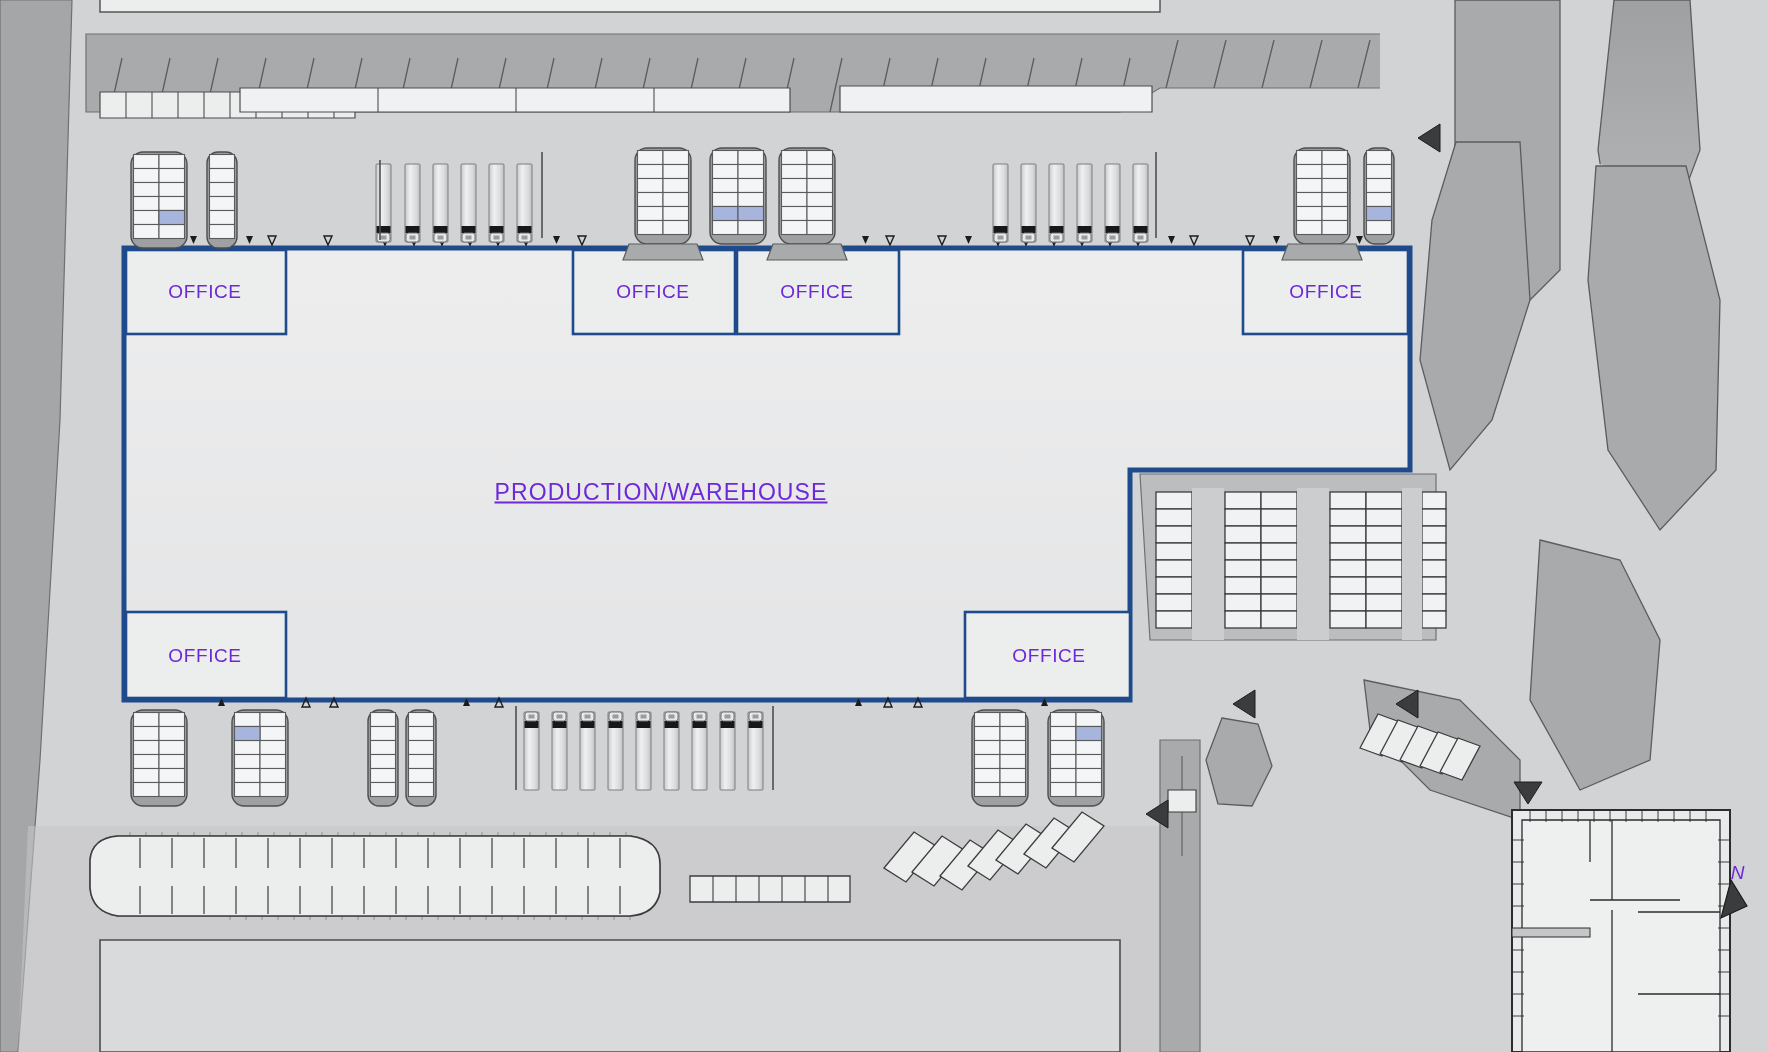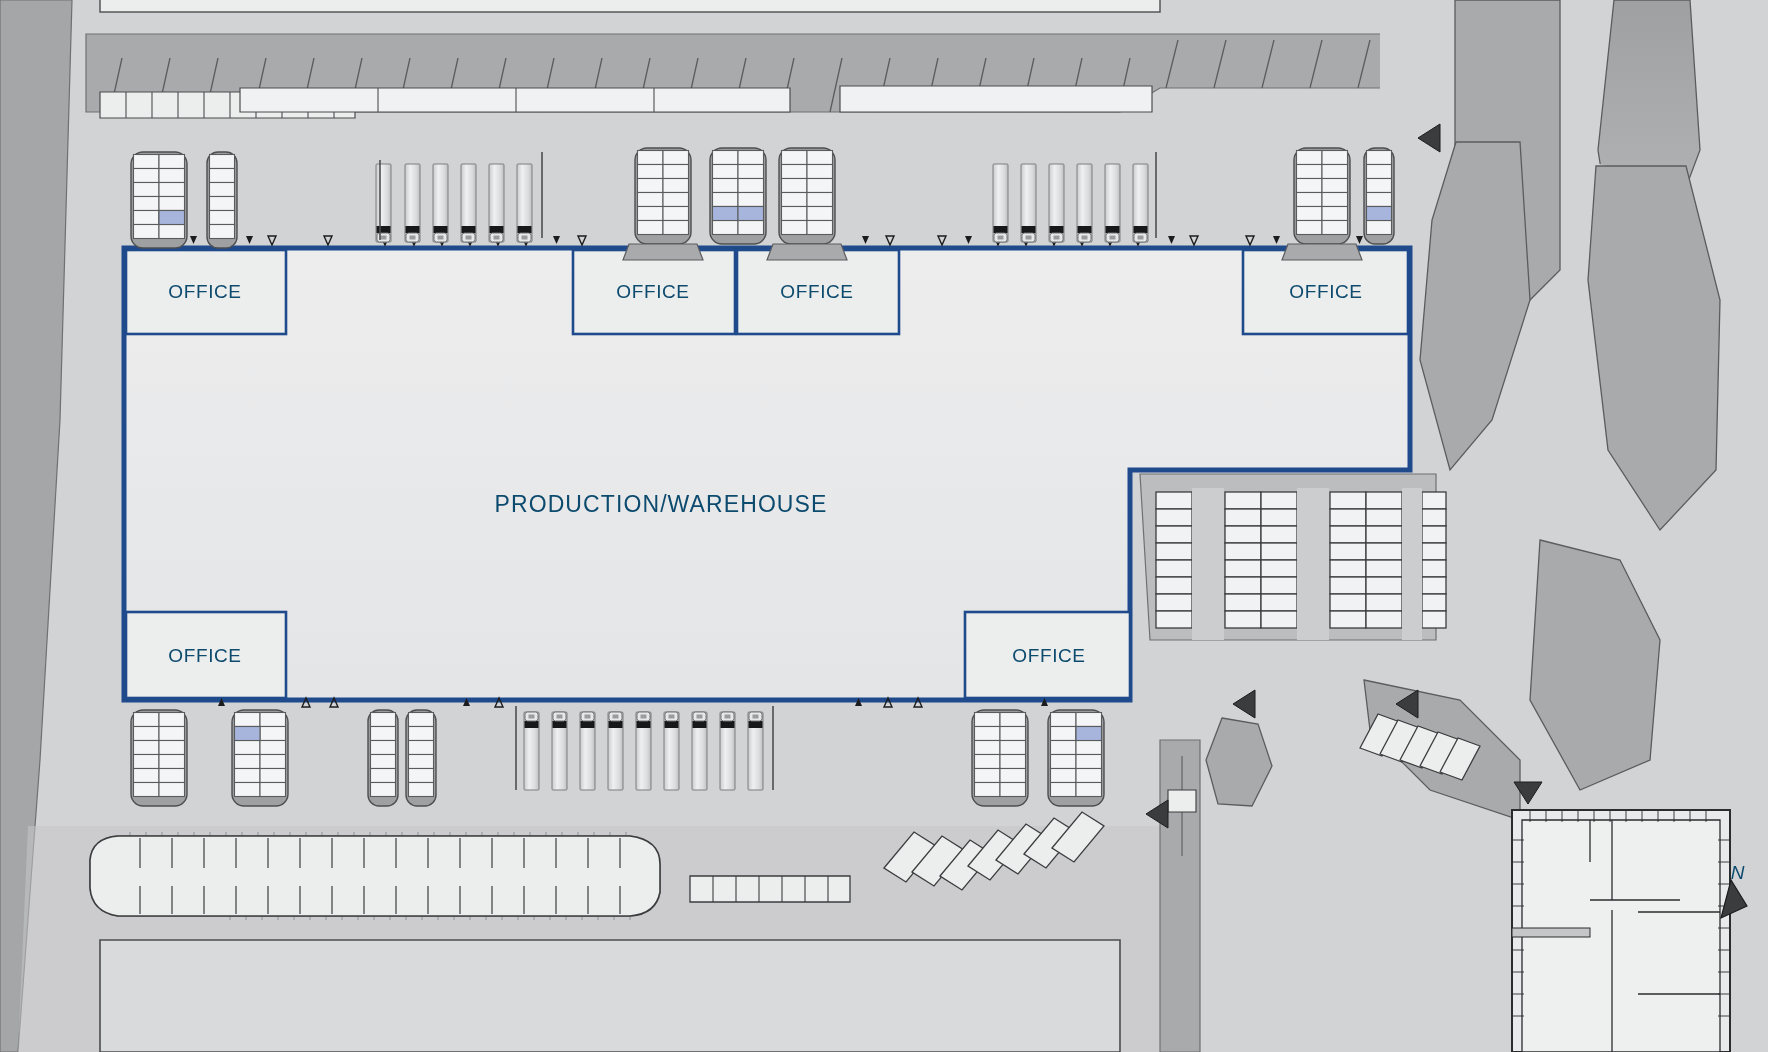--- a/index.html
+++ b/index.html
@@ -2,21 +2,21 @@
 <html><head>
 <meta charset="utf-8">
 <style>
   html,body{margin:0;padding:0;background:#fff;}
   body{font-family:"Liberation Sans",sans-serif;}
   #stage{position:relative;width:1768px;height:1052px;overflow:hidden;background:#d2d3d5;}
   #plan{position:absolute;left:0;top:0;width:1768px;height:1052px;}
   .lbl{
     position:absolute;
     font-family:"Liberation Sans",sans-serif;
-    color:#0c4a6e;
+    color:#6d28d9;
     white-space:nowrap;
     letter-spacing:0.6px;
     transform:translate(-50%,-50%);
     pointer-events:none;
   }
   .lbl-office{font-size:19px;}
   .lbl-main{font-size:23px;letter-spacing:1.1px;}
   .lbl-north{font-size:19px;font-style:italic;}
 </style>
 </head>
@@ -617,17 +617,17 @@
 
 </svg>
 
 <div class="lbl lbl-office" style="left:205px;  top:292px;">OFFICE</div>
 <div class="lbl lbl-office" style="left:653px;  top:292px;">OFFICE</div>
 <div class="lbl lbl-office" style="left:817px;  top:292px;">OFFICE</div>
 <div class="lbl lbl-office" style="left:1326px; top:292px;">OFFICE</div>
 <div class="lbl lbl-office" style="left:205px;  top:656px;">OFFICE</div>
 <div class="lbl lbl-office" style="left:1049px; top:656px;">OFFICE</div>
 
-<div class="lbl lbl-main" style="left:661px;  top:504px;">PRODUCTION/WAREHOUSE</div>
+<div class="lbl lbl-main" style="left:661px;  top:492px;text-decoration:underline;">PRODUCTION/WAREHOUSE</div>
 
 <div class="lbl lbl-north" style="left:1738px; top:873px;">N</div>
 
 </div>
 
 </body></html>

